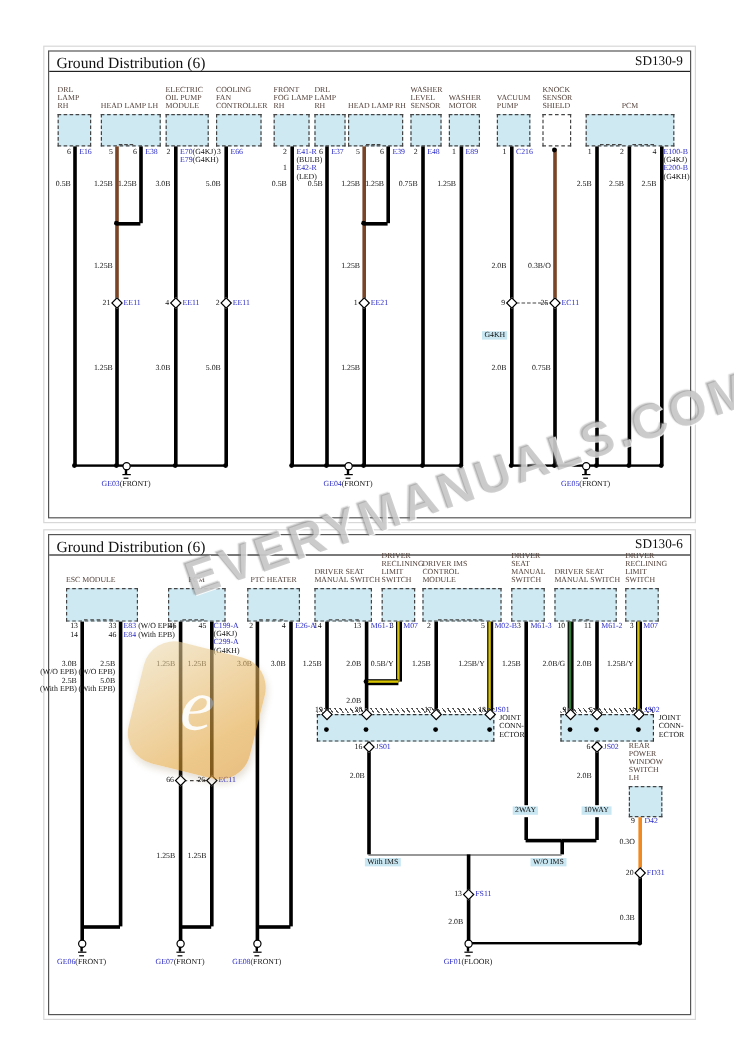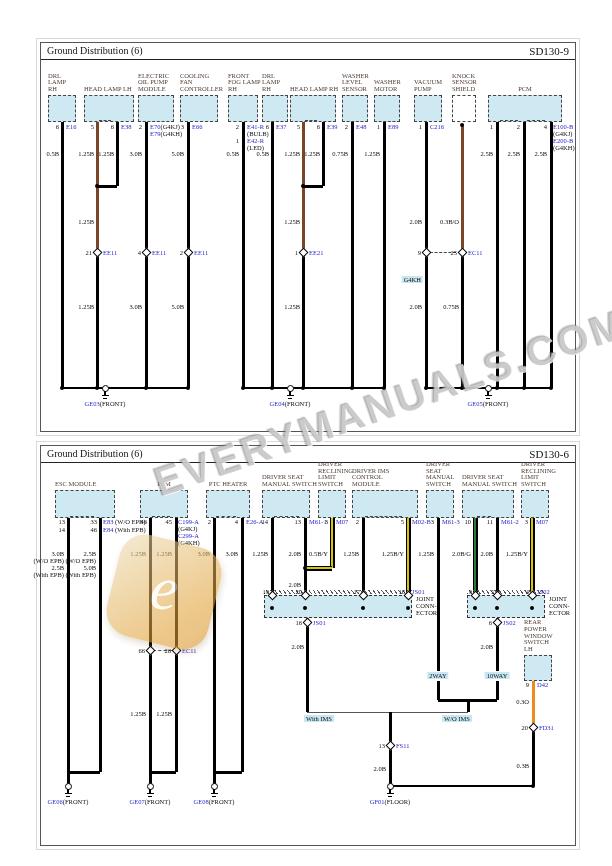--- a/index.html
+++ b/index.html
@@ -1,21 +1,21 @@
 <!DOCTYPE html>
 <html><head>
 <meta charset="utf-8">
 <style>
   html,body{margin:0;padding:0;background:#fff;}
   .page{position:relative;width:612px;height:866px;background:#ffffff;overflow:hidden;
         font-family:"Liberation Serif",serif;}
   .panel{position:absolute;border:1px solid #555;background:transparent;
          outline:1px solid #d8d8d8;outline-offset:3px;}
   .hdr{position:absolute;left:0;right:0;top:0;height:16px;border-bottom:1px solid #222;}
-  .hdr .t{position:absolute;left:6px;top:2px;font-size:10px;color:#111;}
+  .hdr .t{position:absolute;left:6px;top:2px;font-size:13px;color:#111;}
   .hdr .c{position:absolute;right:6px;top:2px;font-size:11px;color:#111;}
   .txt{position:absolute;font-size:6.5px;line-height:7px;white-space:pre;color:#111;}
   .txt .b{color:#2a2ac8;}
   .txt .k{color:#111;}
   .txt.hl{background:#c9e7f2;padding:0 2px;}
   .cname{position:absolute;font-size:6.5px;line-height:6.8px;color:#53413a;white-space:pre;}
   .cbox{position:absolute;border:1px dashed #444;background:#cfe9f2;box-sizing:border-box;}
   .cbox.white{background:#fff;}
   .jcbox{position:absolute;border:1px dashed #333;background:#cfe9f2;box-sizing:border-box;}
   .hatch{position:absolute;height:4px;background:repeating-linear-gradient(55deg,#555 0 1px,transparent 1px 3.5px);}

